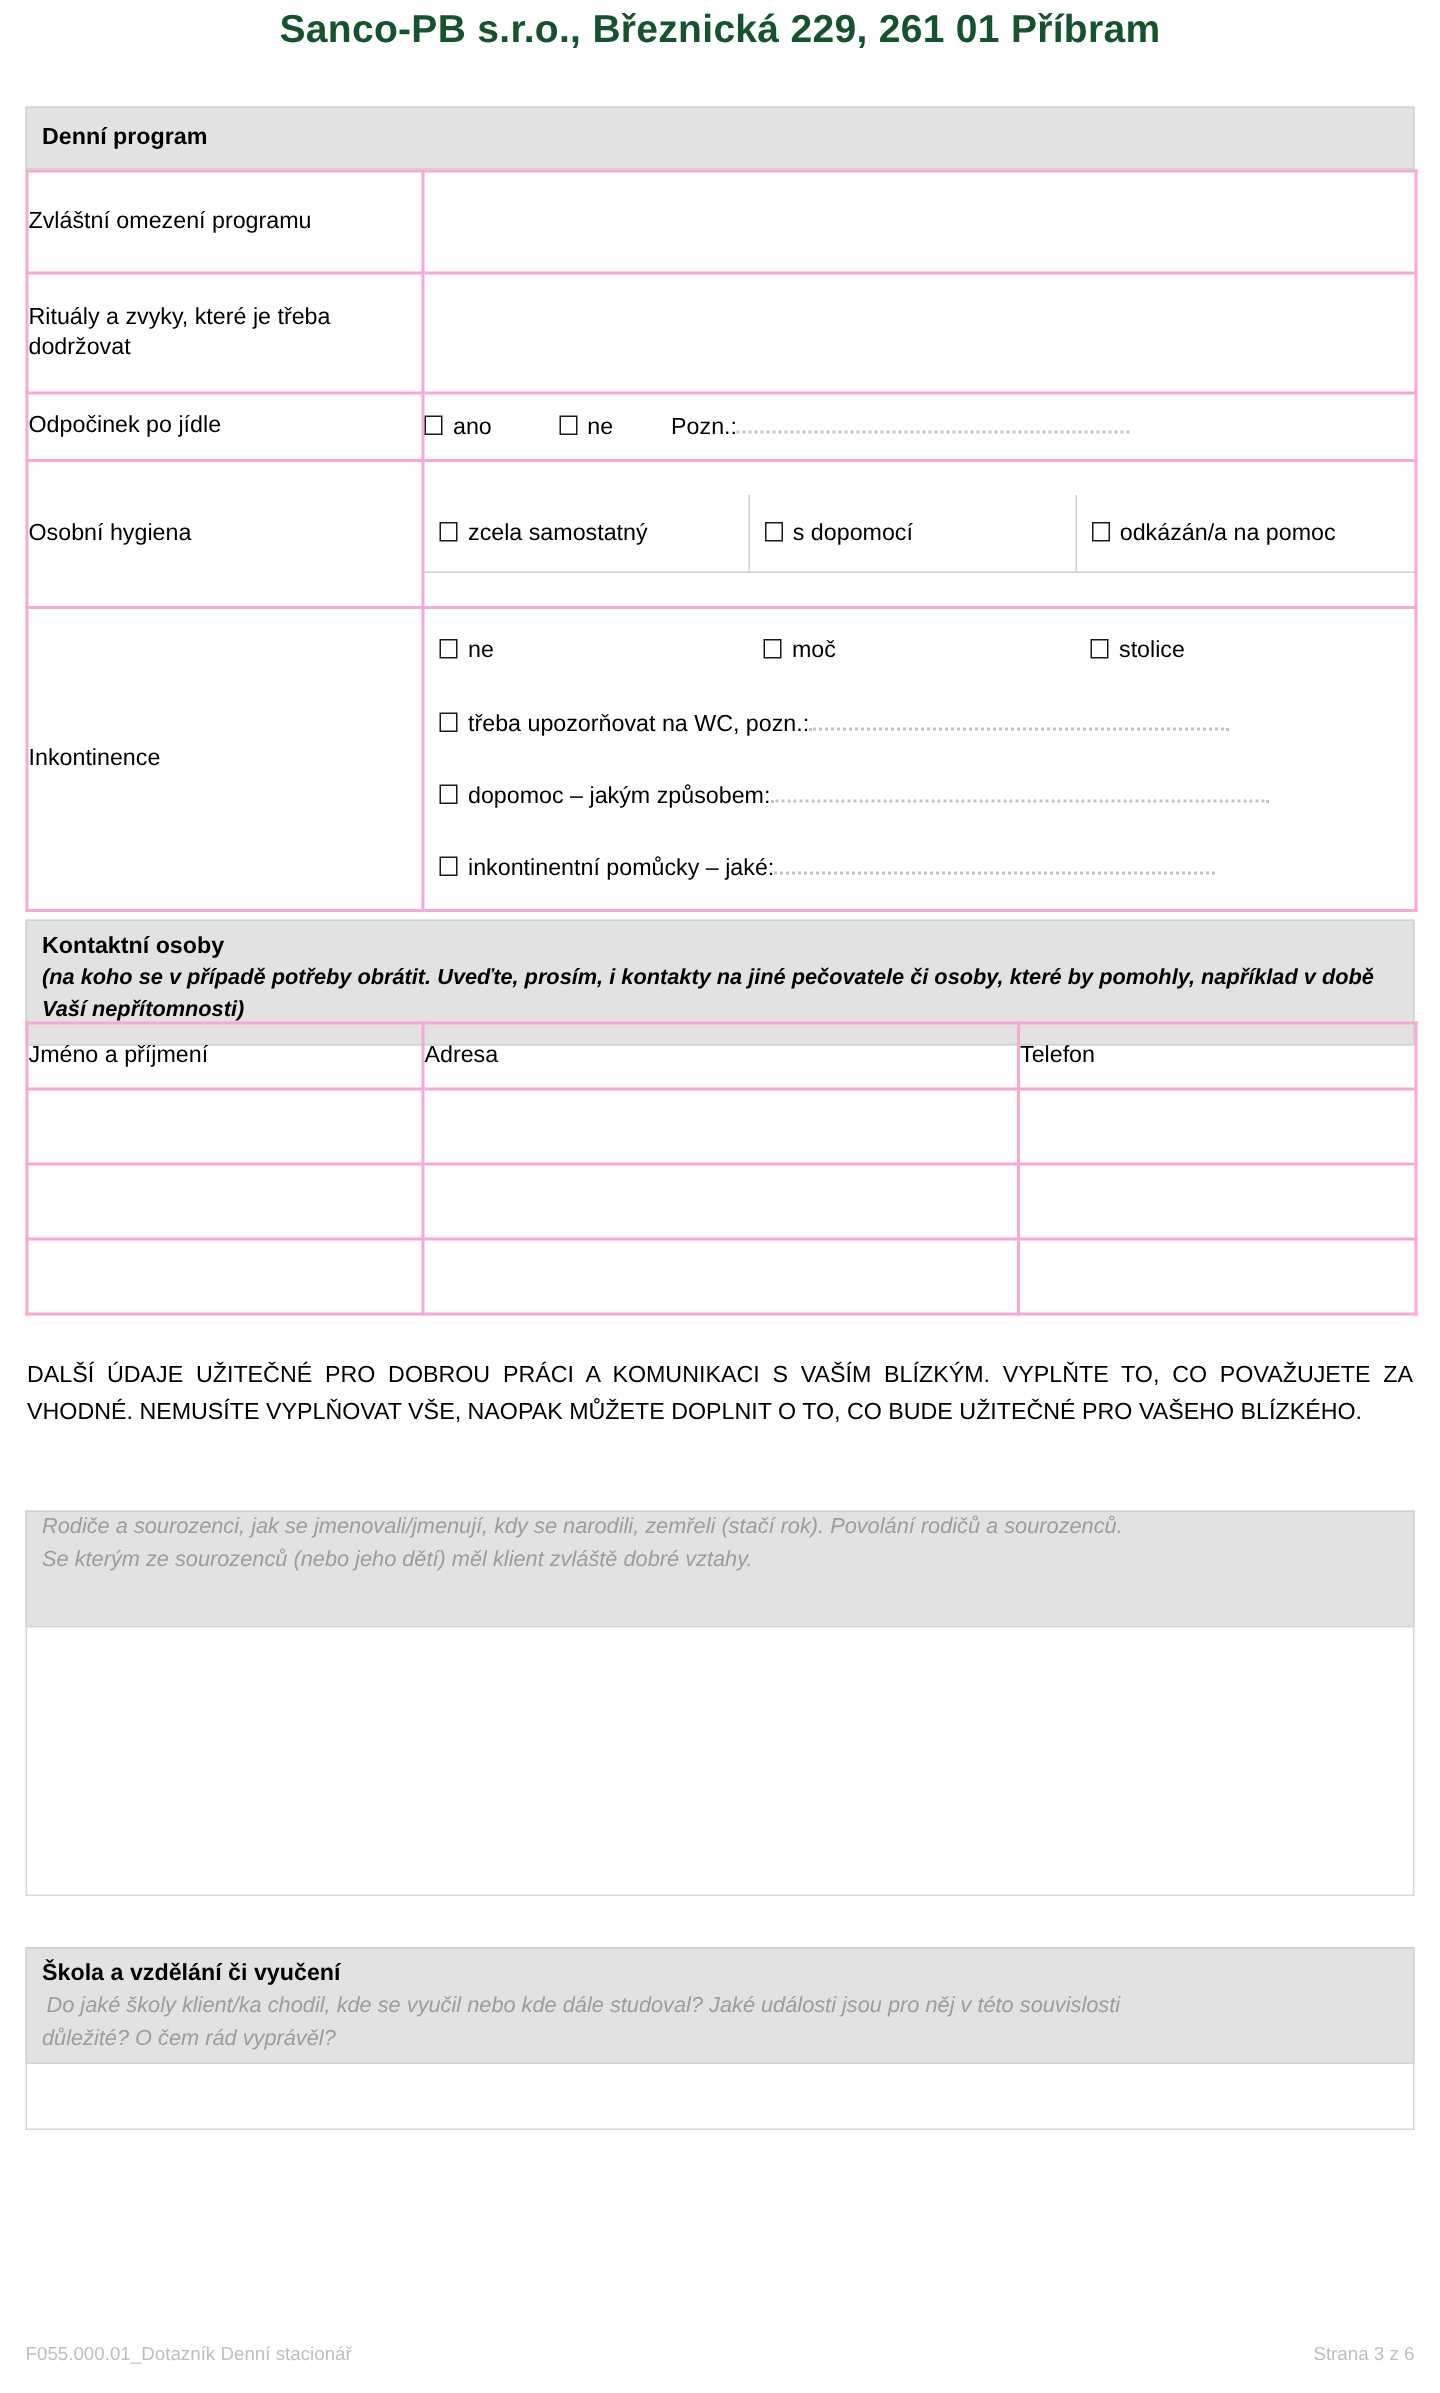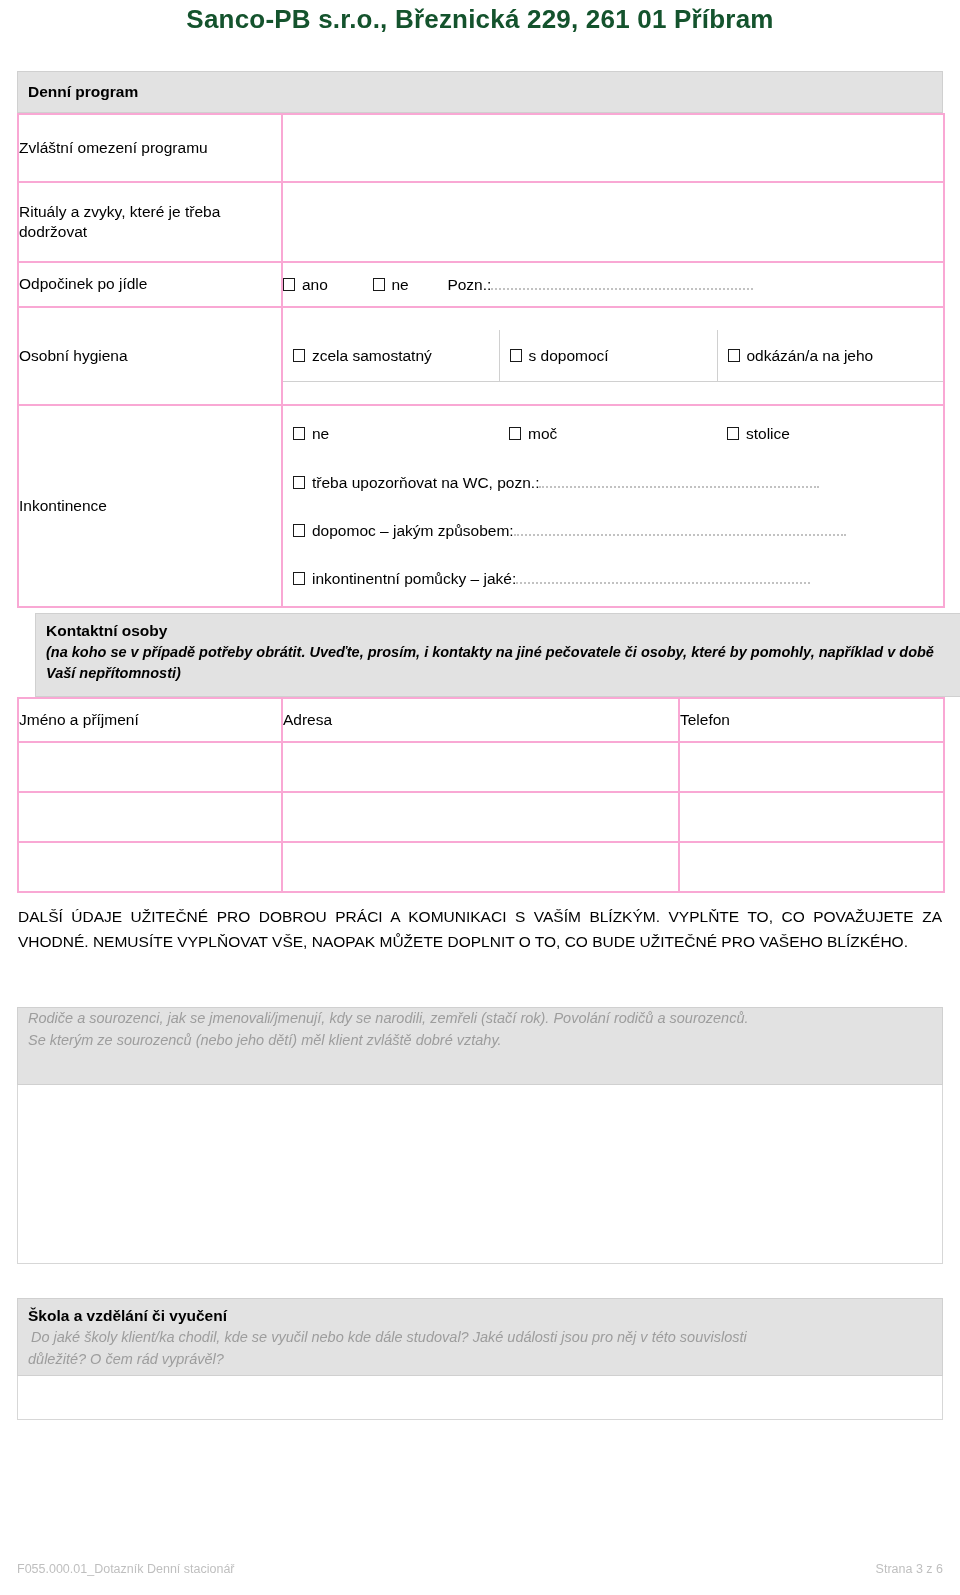--- a/index.html
+++ b/index.html
@@ -174,21 +174,21 @@
             </colgroup>
             <tbody>
               <tr>
                 <td style="border:none;border-right:1px solid #d0d0d0;border-bottom:1px solid #d0d0d0;height:52px;padding:8px 10px;font-size:15.5px;">
                   <span class="cb"></span><span>zcela samostatný</span>
                 </td>
                 <td style="border:none;border-right:1px solid #d0d0d0;border-bottom:1px solid #d0d0d0;padding:8px 10px;font-size:15.5px;">
                   <span class="cb"></span><span>s dopomocí</span>
                 </td>
                 <td style="border:none;border-bottom:1px solid #d0d0d0;padding:8px 10px;font-size:15.5px;">
-                  <span class="cb"></span><span>odkázán/a na jeho</span>
+                  <span class="cb"></span><span>odkázán/a na pomoc</span>
                 </td>
               </tr>
             </tbody>
           </table>
         </td>
       </tr>
 
       <tr>
         <td class="cell-label" style="height:200px;vertical-align:middle;">Inkontinence</td>
         <td style="padding:0;">
@@ -213,26 +213,26 @@
           </div>
 
           <div style="height:48px;padding:12px 10px 0 10px;font-size:15.5px;">
             <span class="cb"></span><span>inkontinentní pomůcky – jaké:</span><span class="dots" style="width:294px;"></span>
           </div>
         </td>
       </tr>
     </tbody>
   </table>
 
-  <div class="band" style="position:absolute; left:17px; top:613px; width:926px; height:84px;margin-left:18px;">
+  <div class="band" style="position:absolute; left:17px; top:613px; width:926px; height:84px;">
     <div class="band-title">Kontaktní osoby</div>
     <div class="band-sub">(na koho se v případě potřeby obrátit. Uveďte, prosím, i kontakty na jiné pečovatele či osoby, které by pomohly, například v době Vaší nepřítomnosti)</div>
   </div>
 
-  <table class="tbl" style="top:697px;">
+  <table class="tbl" style="top:681px;">
     <colgroup>
       <col style="width:264px">
         <col style="width:397px">
         <col style="width:265px">
     </colgroup>
     <thead>
       <tr>
         <th class="cell-label" style="height:44px;">Jméno a příjmení</th>
         <th class="cell-label">Adresa</th>
         <th class="cell-label">Telefon</th>

